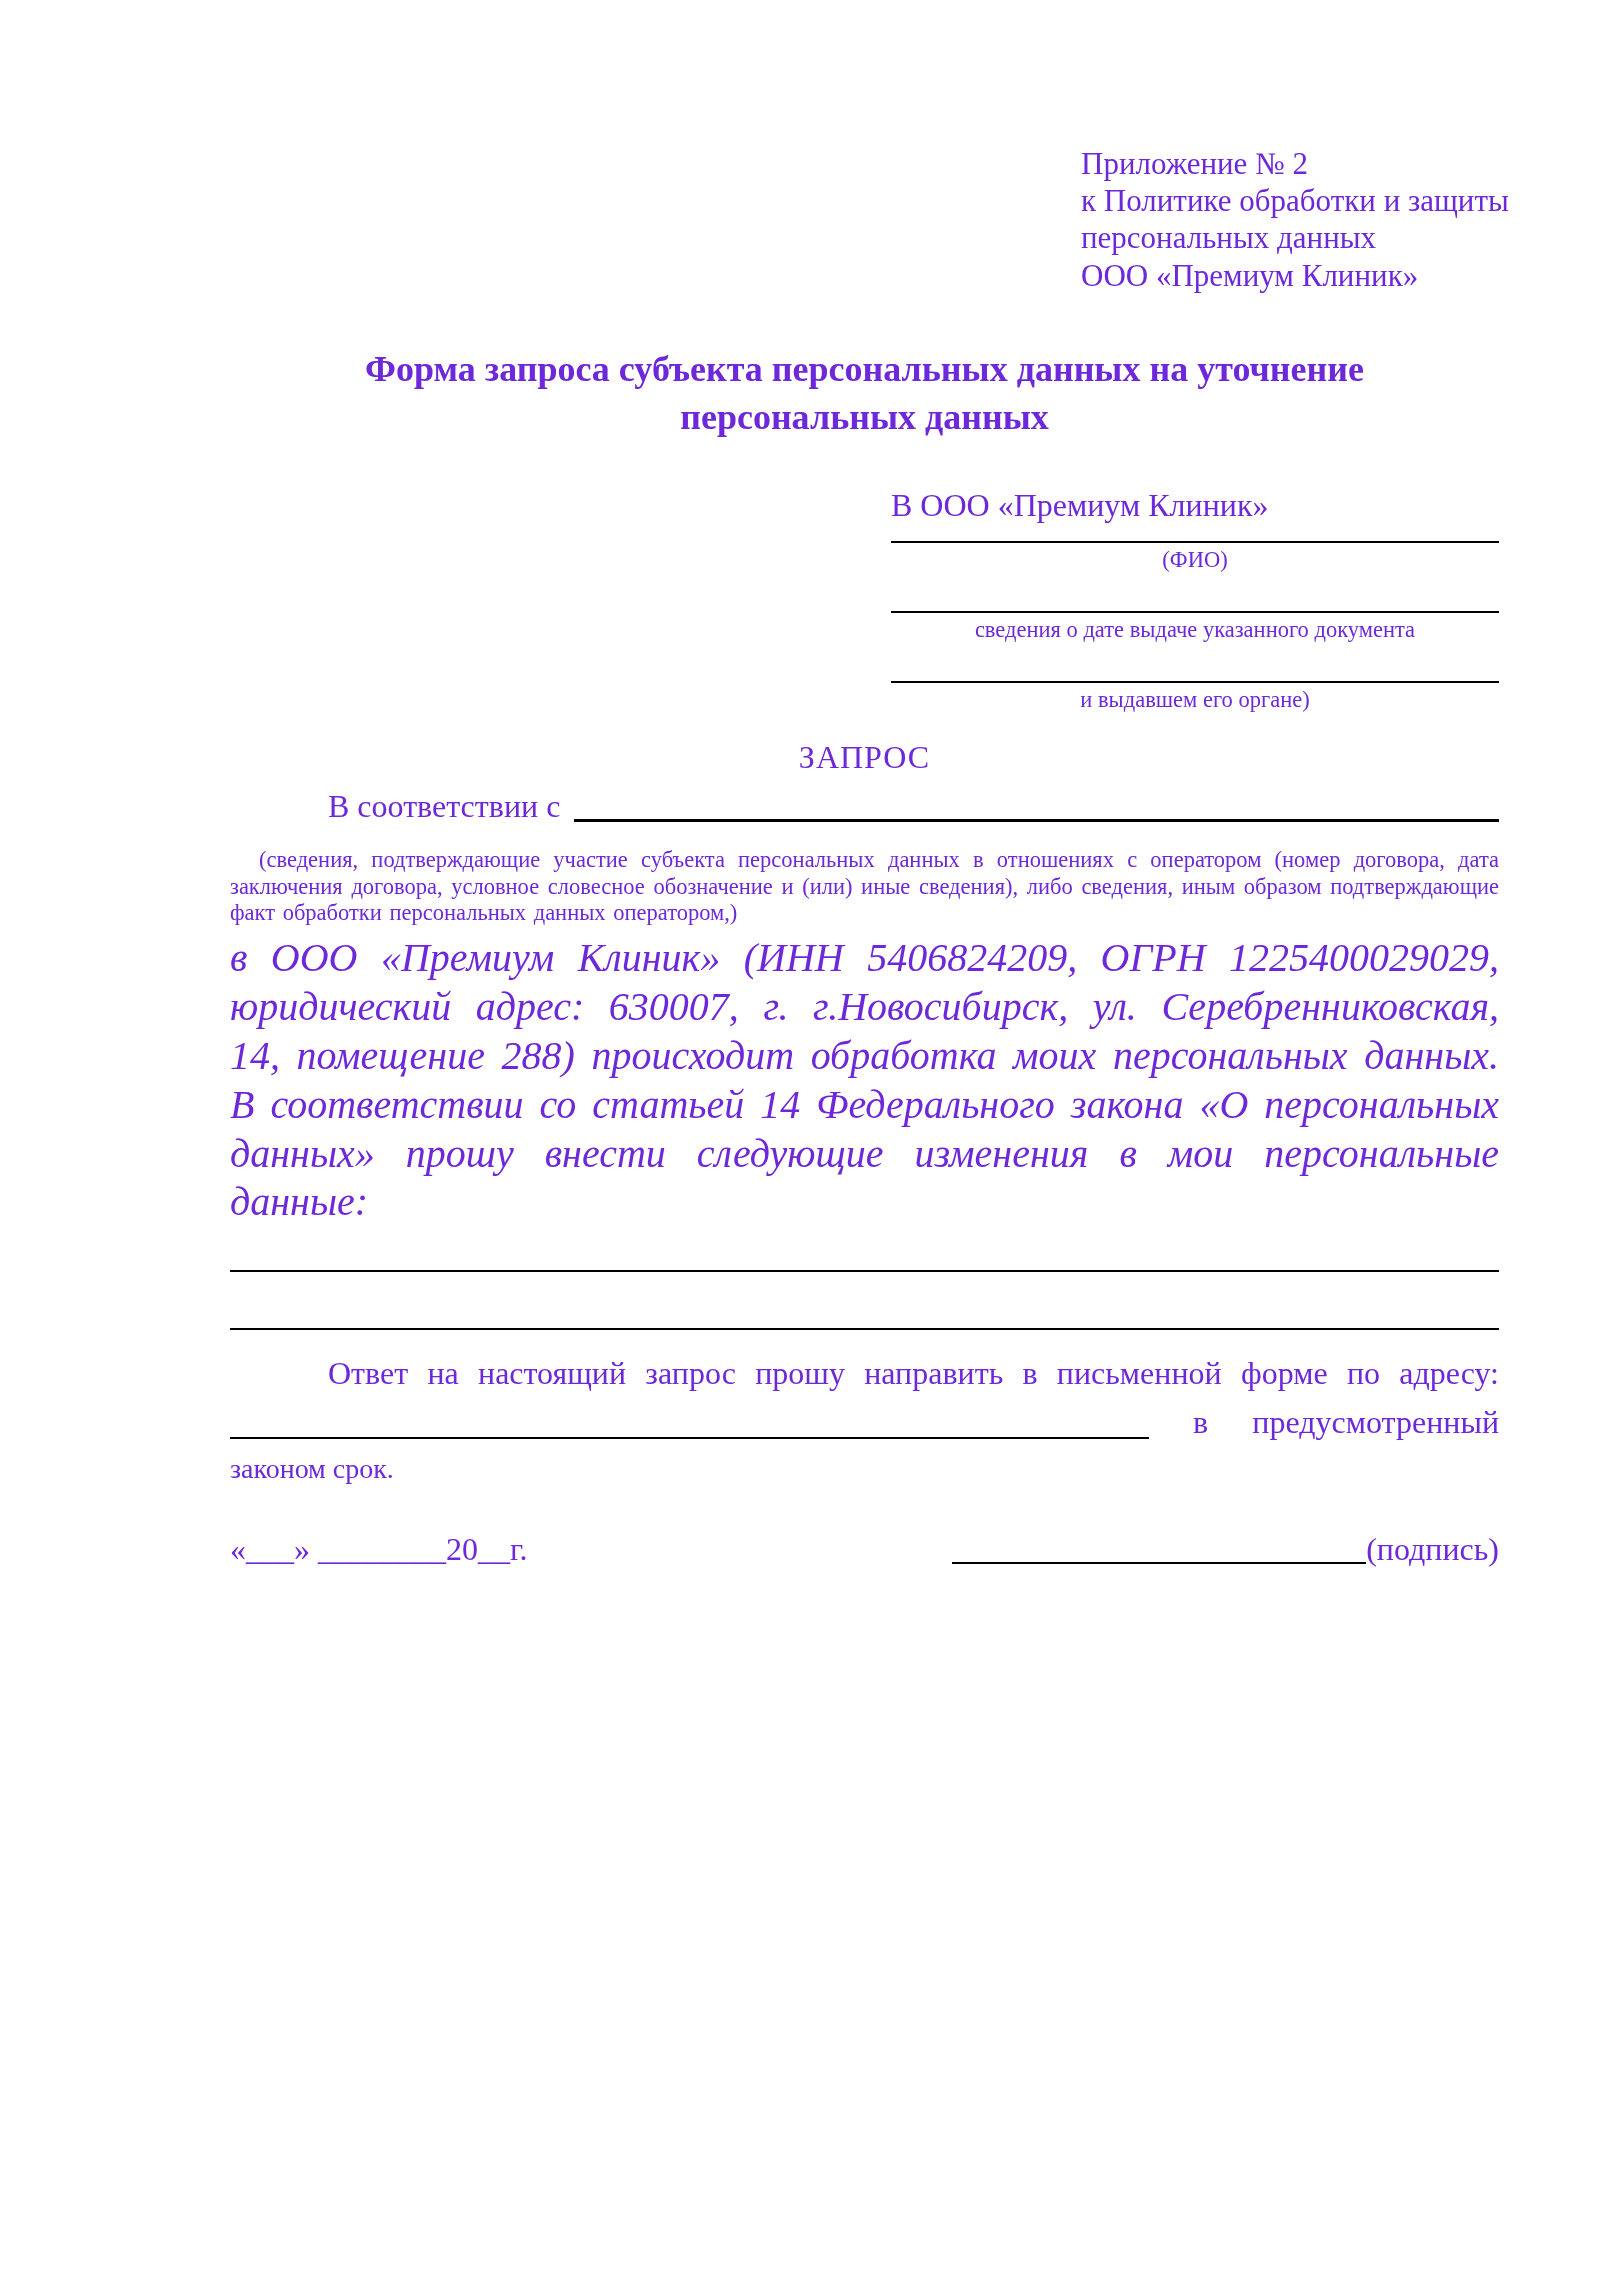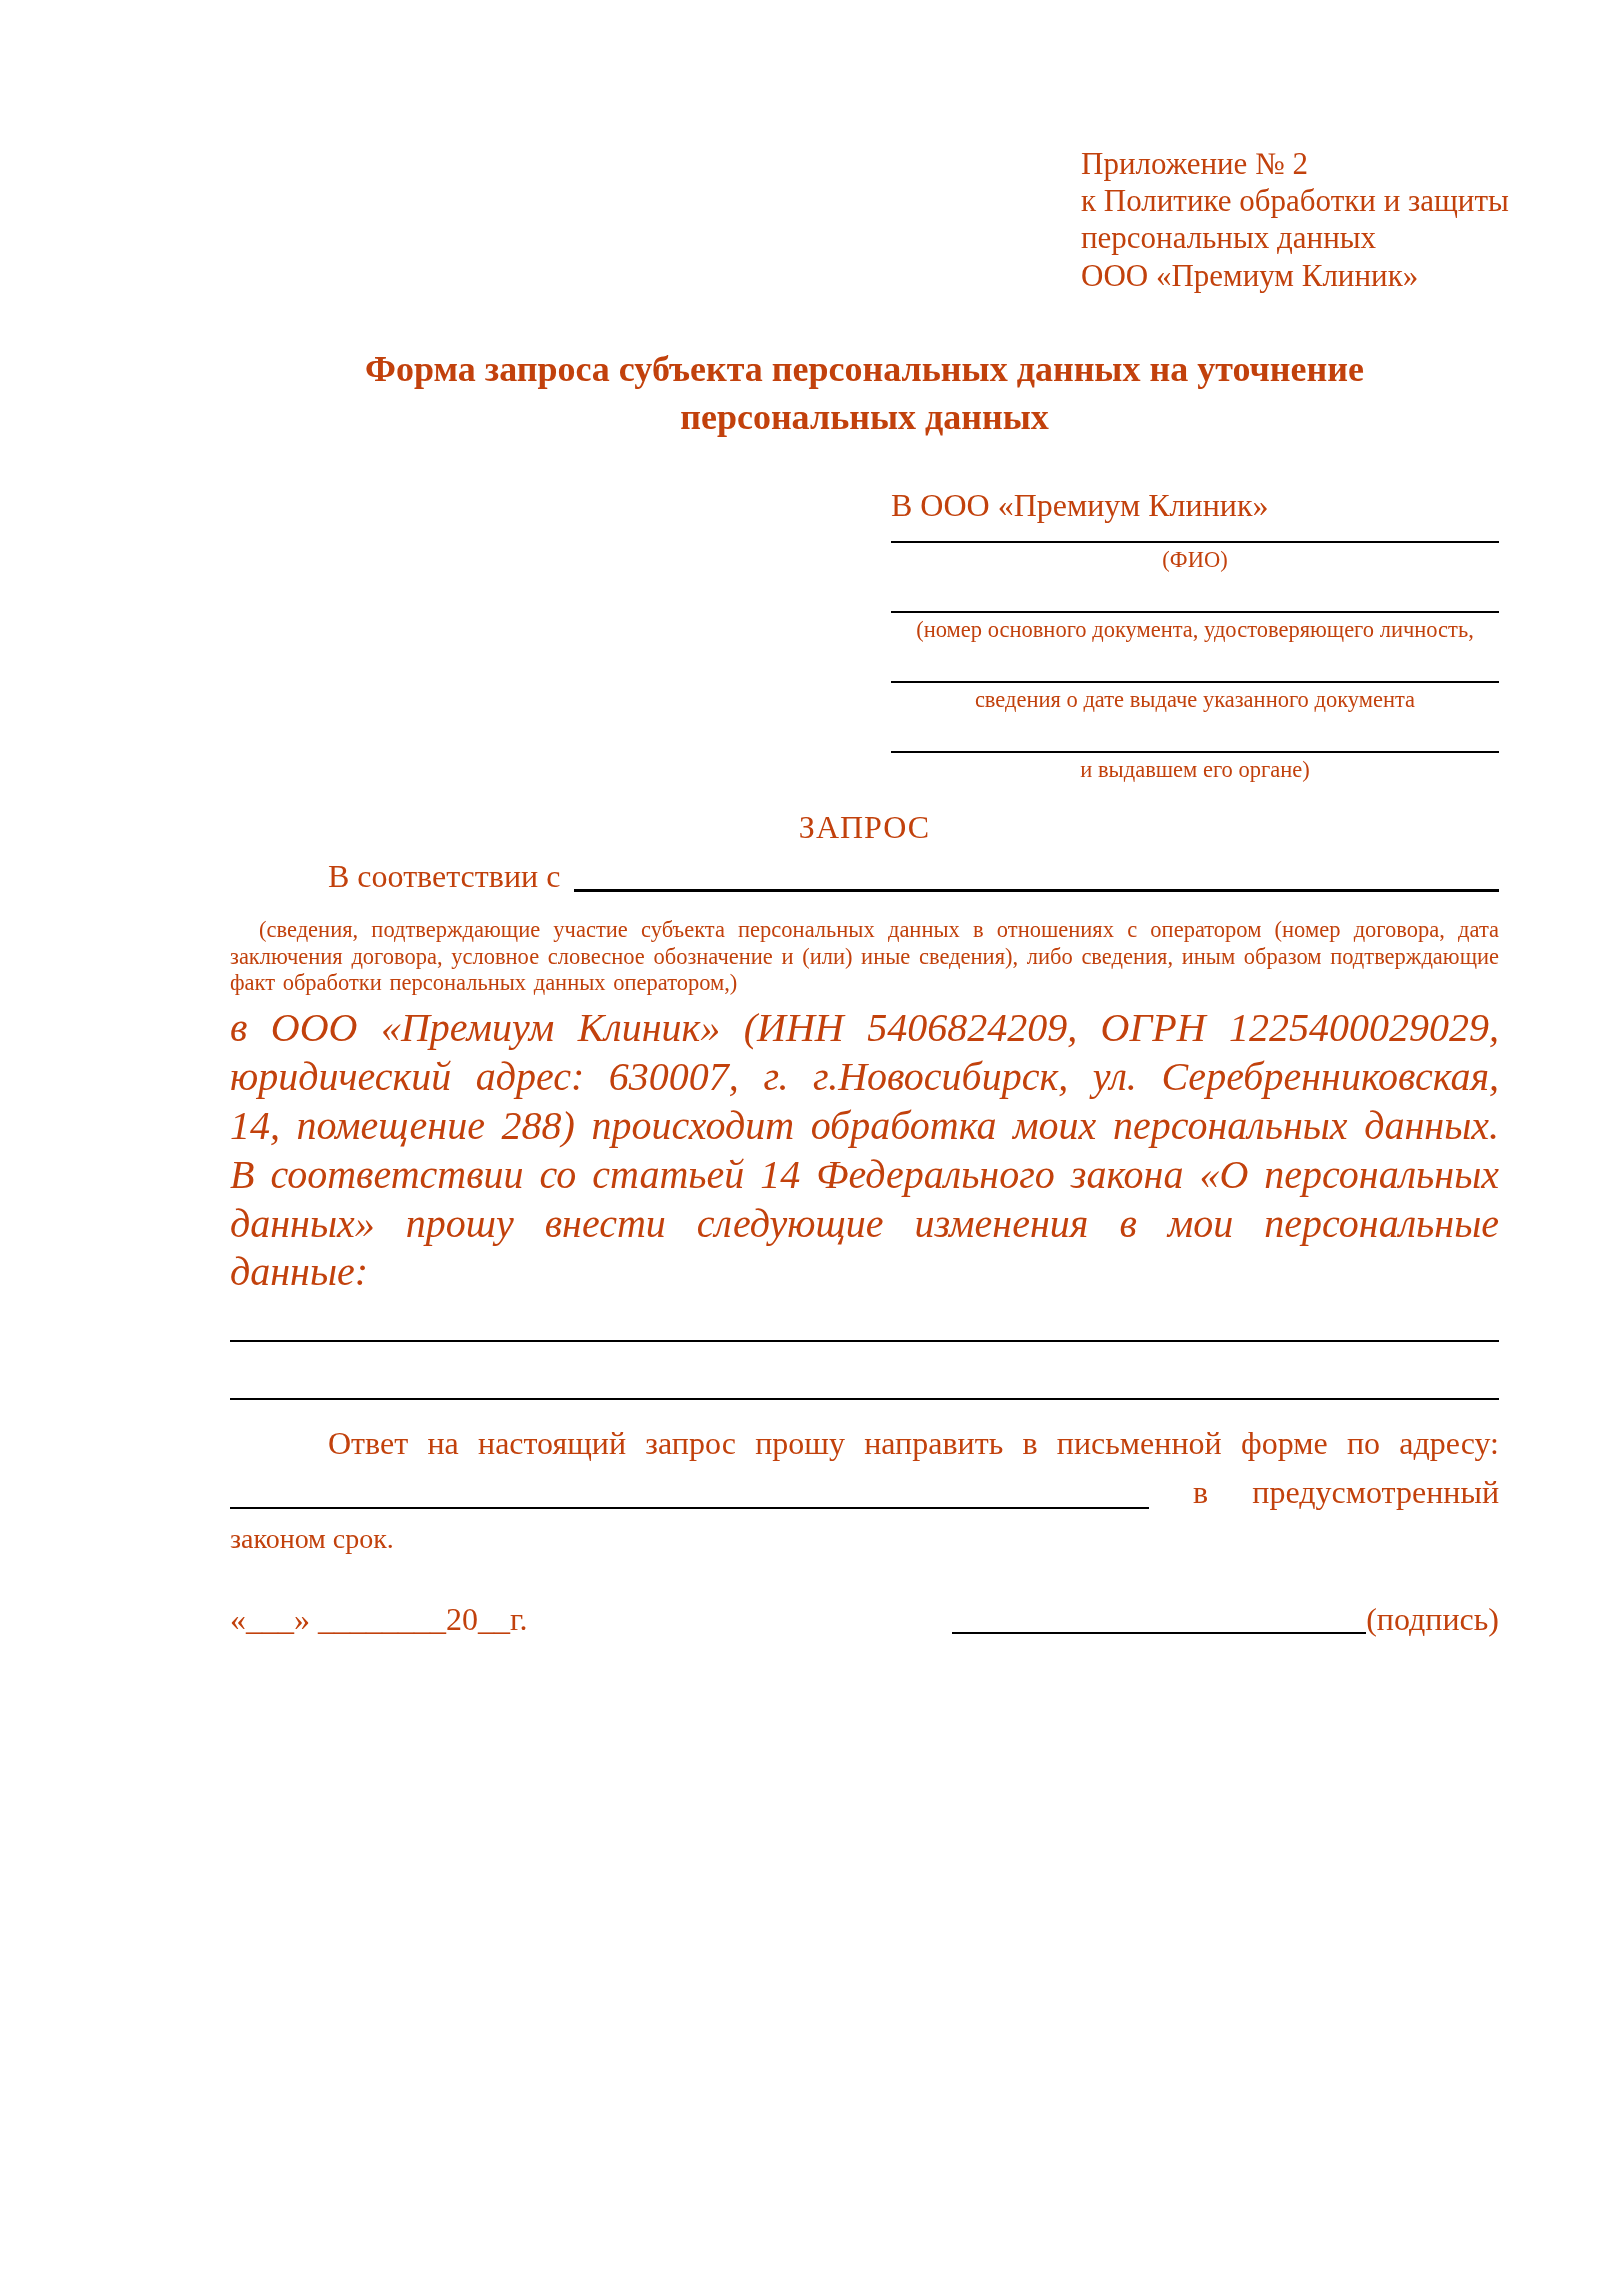--- a/index.html
+++ b/index.html
@@ -2,21 +2,21 @@
 <html lang="ru"><head>
 <meta charset="utf-8">
 <style>
   html,body{margin:0;padding:0;background:#ffffff;}
   .page{
     position:relative;
     width:1621px;height:2294px;
     box-sizing:border-box;
     padding:145px 122px 0 230px;
     background:#ffffff;
-    color:#c2410c;
+    color:#6d28d9;
     font-family:"Liberation Serif","DejaVu Serif",serif;
     overflow:hidden;
   }
   
   .appendix{margin-left:851px;font-size:31px;line-height:1.2;}
   .appendix div{white-space:nowrap;}
   
   .doc-title{margin:51px 0 0;text-align:center;font-size:36px;font-weight:bold;line-height:1.35;}
   
   .addr{margin-left:661px;margin-top:43px;font-size:32px;line-height:1.25;}
@@ -67,24 +67,20 @@
   </h1>
 
   <div class="addr">
     <div class="plain">В ООО «Премиум Клиник»</div>
 
     <div>
       <div class="uline first"></div>
       <div class="fcap">(ФИО)</div>
     </div>
 
-    <div>
-      <div class="uline"></div>
-      <div class="fcap">(номер основного документа, удостоверяющего личность,</div>
-    </div>
 
     <div>
       <div class="uline"></div>
       <div class="fcap">сведения о дате выдаче указанного документа</div>
     </div>
 
     <div>
       <div class="uline"></div>
       <div class="fcap">и выдавшем его органе)</div>
     </div>

